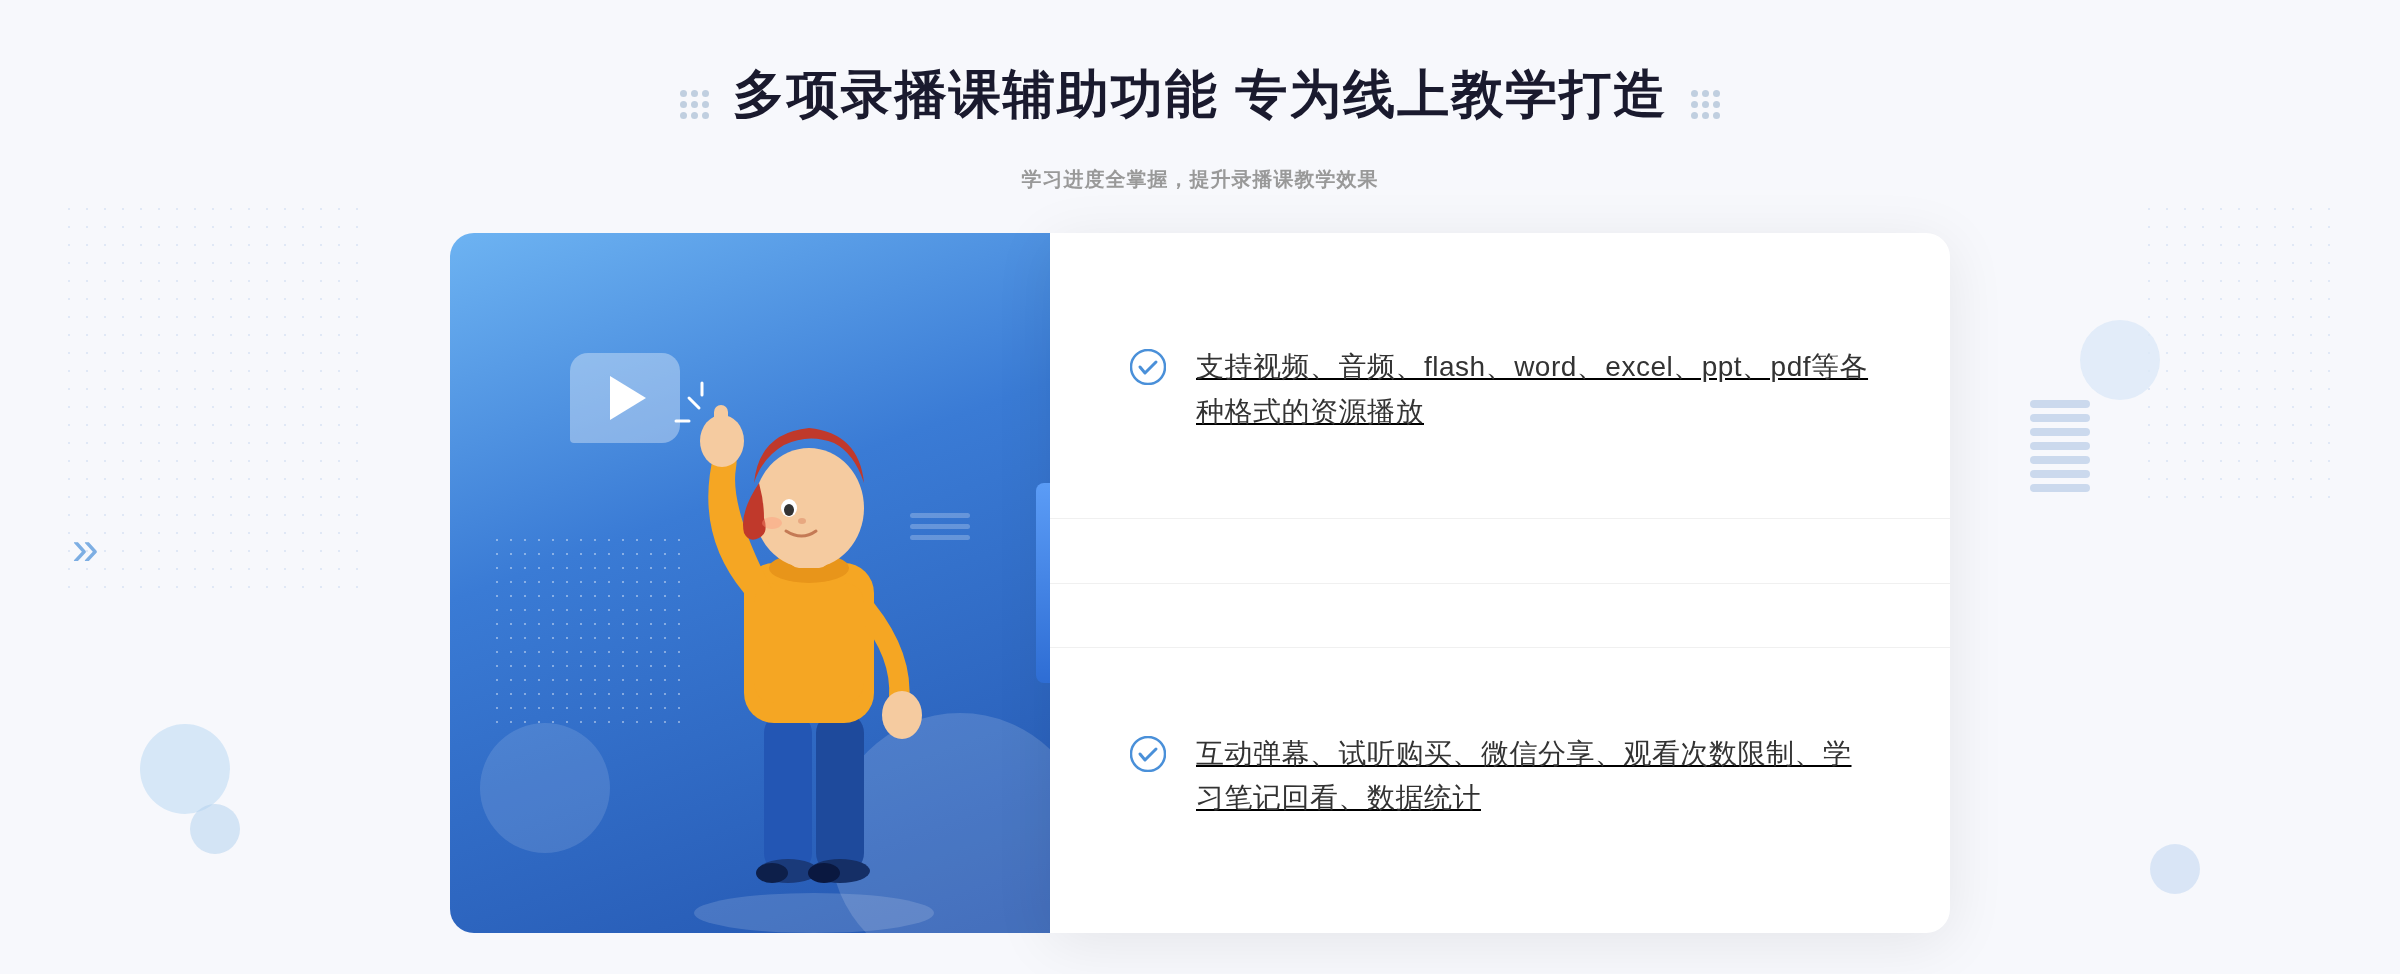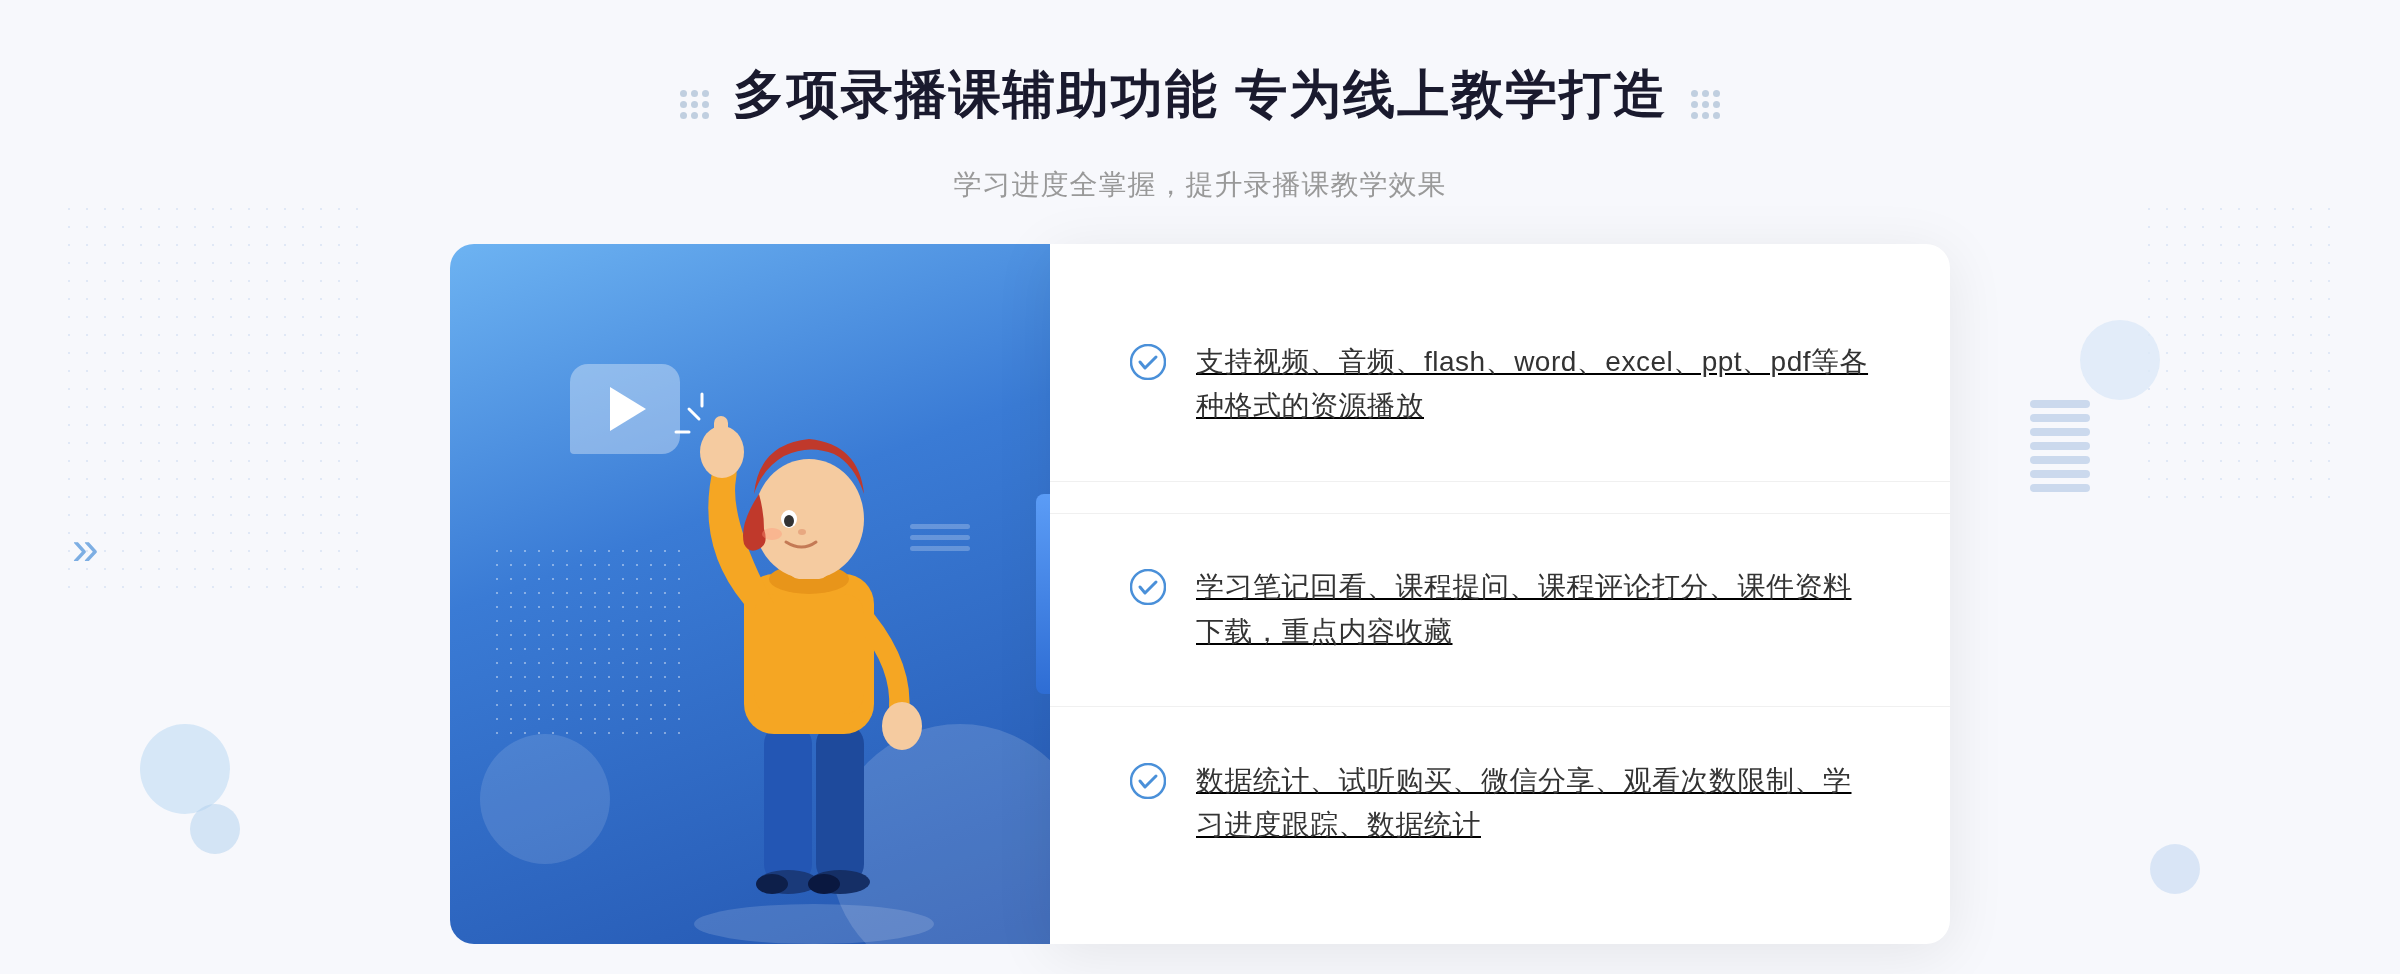--- a/index.html
+++ b/index.html
@@ -66,23 +66,24 @@
       font-size: 52px;
       font-weight: 700;
       color: #1a1a2e;
       letter-spacing: 2px;
       margin-bottom: 18px;
       position: relative;
       display: inline-block;
     }
 
     .subtitle {
-      font-size: 28px;
+      font-size: 20px;
       color: #999;
       letter-spacing: 1px;
+      font-weight: bold;
     }
     .title-dot {
       width: 7px;
       height: 7px;
       background: #c0cfe0;
       border-radius: 50%;
     }
     .title-dots-group {
       display: grid;
       grid-template-columns: repeat(3, 7px);
@@ -445,34 +446,27 @@
           <polyline points="10,18 15,24 26,13" stroke="#4a90d9" stroke-width="3" stroke-linecap="round" stroke-linejoin="round"></polyline>
         </svg>
         <span class="feature-text">支持视频、音频、flash、word、excel、ppt、pdf等各种格式的资源播放</span>
       </div>
 
       <div class="feature-divider"></div>
 
 
       <div class="feature-divider"></div>
 
+
+      <div class="feature-divider"></div>
+
       <div class="feature-item">
         <svg class="check-icon" viewBox="0 0 36 36" fill="none" xmlns="http://www.w3.org/2000/svg">
           <circle cx="18" cy="18" r="17" stroke="#4a90d9" stroke-width="2.5"></circle>
           <polyline points="10,18 15,24 26,13" stroke="#4a90d9" stroke-width="3" stroke-linecap="round" stroke-linejoin="round"></polyline>
         </svg>
-        <span class="feature-text">学习笔记回看、课程提问、课程评论打分、课件资料下载，重点内容收藏</span>
-      </div>
-
-      <div class="feature-divider"></div>
-
-      <div class="feature-item">
-        <svg class="check-icon" viewBox="0 0 36 36" fill="none" xmlns="http://www.w3.org/2000/svg">
-          <circle cx="18" cy="18" r="17" stroke="#4a90d9" stroke-width="2.5"></circle>
-          <polyline points="10,18 15,24 26,13" stroke="#4a90d9" stroke-width="3" stroke-linecap="round" stroke-linejoin="round"></polyline>
-        </svg>
-        <span class="feature-text">数据统计、试听购买、微信分享、观看次数限制、学习进度跟踪、数据统计</span>
+        <span class="feature-text">互动弹幕、试听购买、微信分享、观看次数限制、学习笔记回看、数据统计</span>
       </div>
 
     </div>
   </div>
 
 </div>
 
 </body></html>

